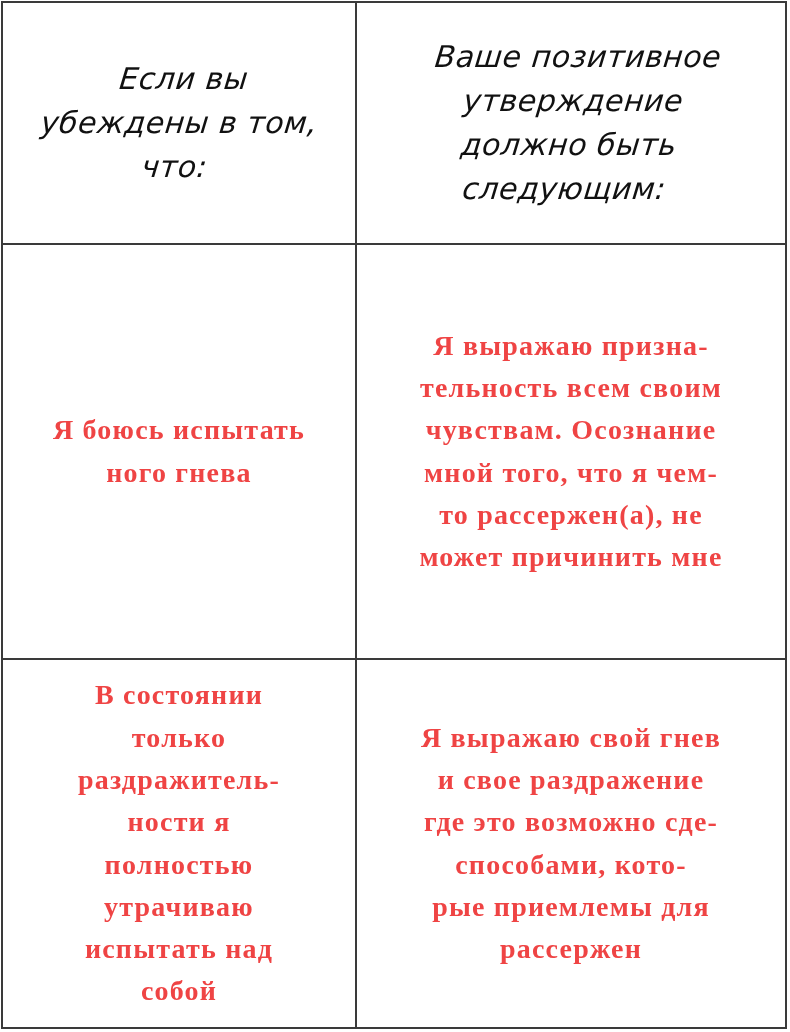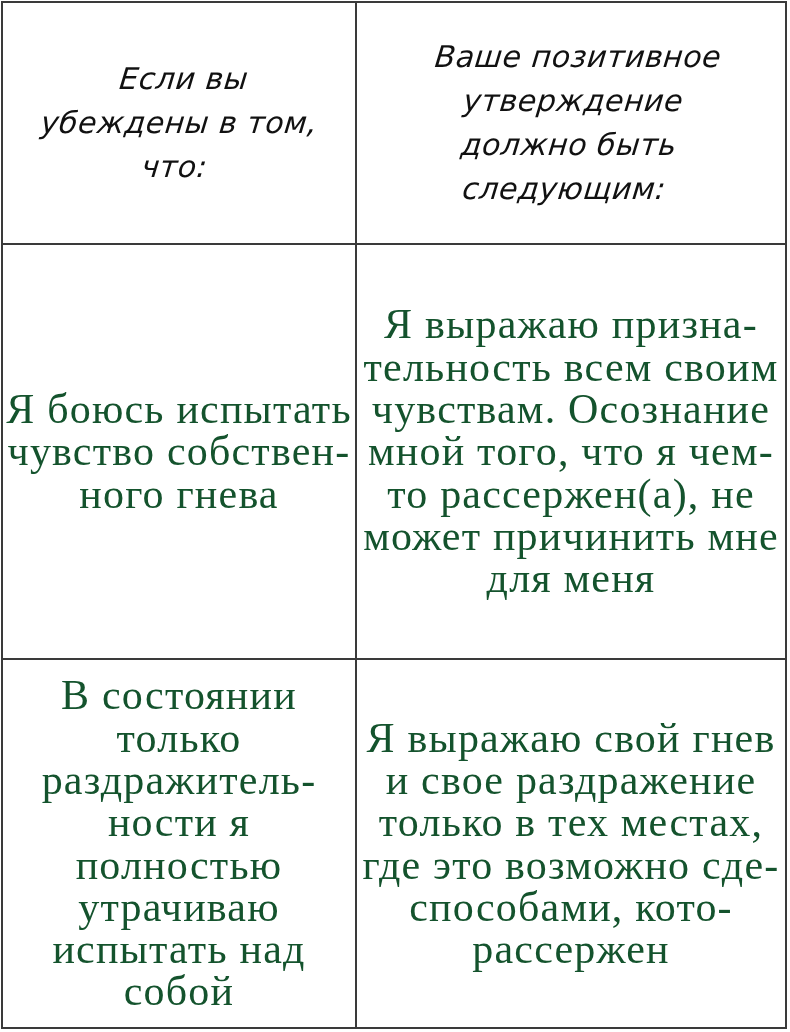--- a/index.html
+++ b/index.html
@@ -43,24 +43,25 @@
       line-height: 44px;
       letter-spacing: 0.5px;
       color: #111;
       transform: skewX(-6deg);
     }
     .head-left { padding: 0 18px; }
     .head-right { padding: 0 30px; }
 
     .body-text {
       font-family: "Liberation Serif", serif;
-      font-size: 42px;
+      font-size: 28px;
       line-height: 42.3px;
       letter-spacing: 1.2px;
-      color: #14532d;
+      color: #ef4444;
+      font-weight: bold;
     }
     .line { display: block; white-space: nowrap; }
   </style>
 </head>
 <body>
 
 <div class="table">
 
   <div class="cell col-left row-top">
     <div class="head-text head-left">
@@ -74,52 +75,50 @@
       <span class="line">Ваше позитивное</span>
       <span class="line">утверждение</span>
       <span class="line">должно быть</span>
       <span class="line">следующим:</span>
     </div>
   </div>
 
   <div class="cell col-left row-mid">
     <div class="body-text">
       <span class="line">Я боюсь испытать</span>
-      <span class="line">чувство собствен-</span>
       <span class="line">ного гнева</span>
     </div>
   </div>
   <div class="cell row-mid">
     <div class="body-text">
       <span class="line">Я выражаю призна-</span>
       <span class="line">тельность всем своим</span>
       <span class="line">чувствам. Осознание</span>
       <span class="line">мной того, что я чем-</span>
       <span class="line">то рассержен(а), не</span>
       <span class="line">может причинить мне</span>
-      <span class="line">для меня</span>
     </div>
   </div>
 
   <div class="cell col-left">
     <div class="body-text">
       <span class="line">В состоянии</span>
       <span class="line">только</span>
       <span class="line">раздражитель-</span>
       <span class="line">ности я</span>
       <span class="line">полностью</span>
       <span class="line">утрачиваю</span>
       <span class="line">испытать над</span>
       <span class="line">собой</span>
     </div>
   </div>
   <div class="cell">
     <div class="body-text">
       <span class="line">Я выражаю свой гнев</span>
       <span class="line">и свое раздражение</span>
-      <span class="line">только в тех местах,</span>
       <span class="line">где это возможно сде-</span>
       <span class="line">способами, кото-</span>
+      <span class="line">рые приемлемы для</span>
       <span class="line">рассержен</span>
     </div>
   </div>
 
 </div>
 
 </body></html>

